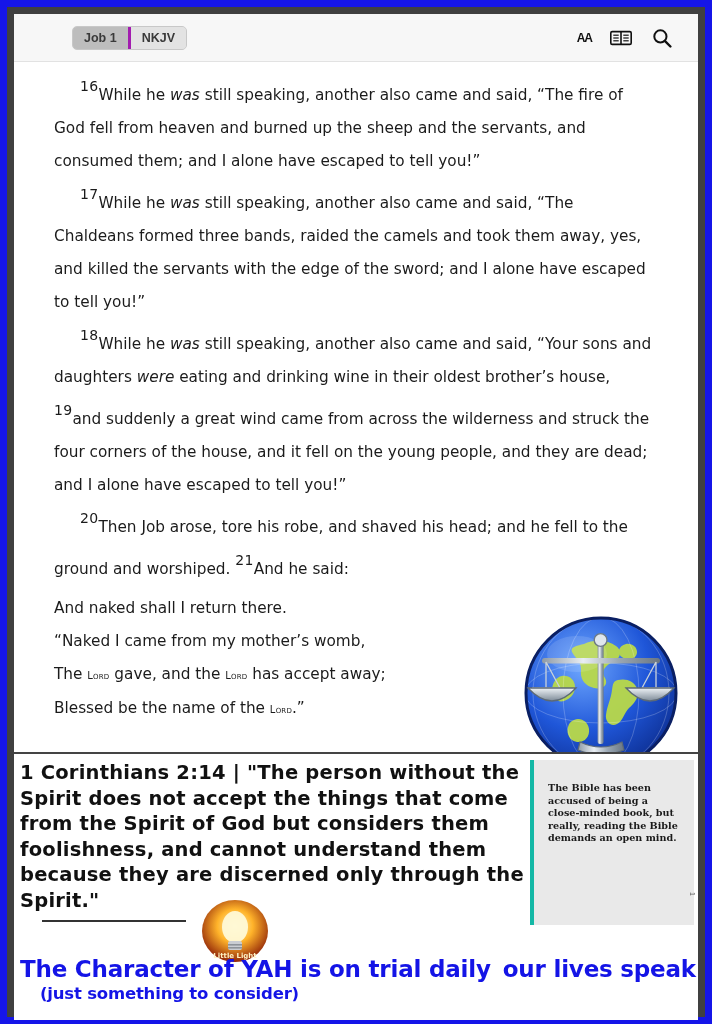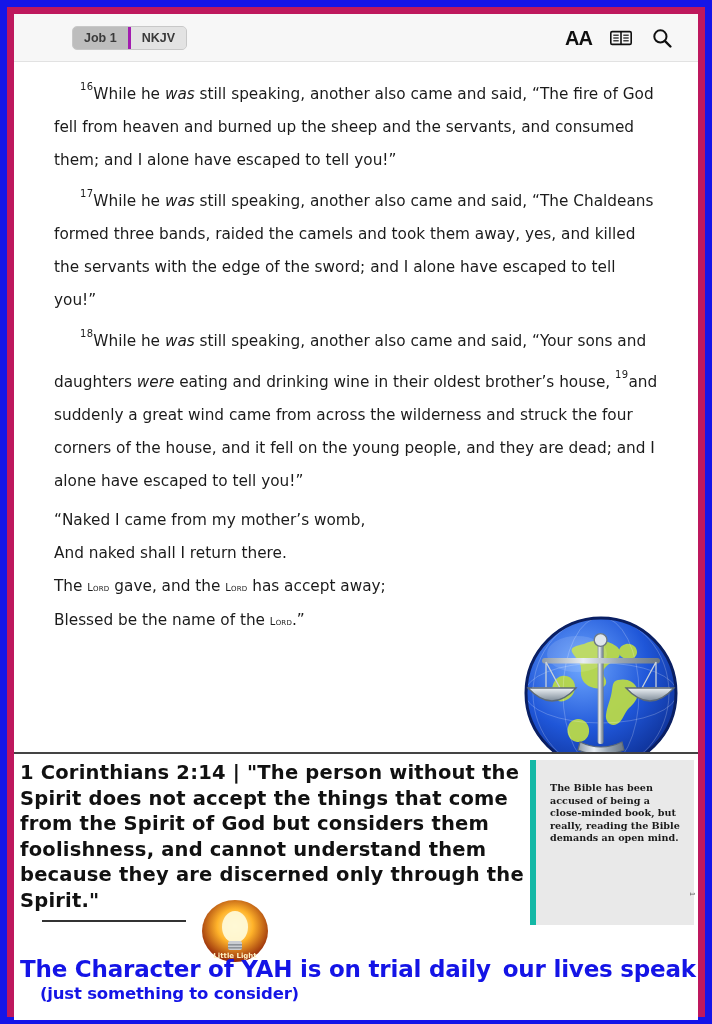--- a/index.html
+++ b/index.html
@@ -6,21 +6,21 @@
   html, body {
     margin: 0; padding: 0;
     width: 712px; height: 1024px;
     background: #1a1ae0;
     font-family: "Liberation Sans", sans-serif;
     overflow: hidden;
   }
   #frame {
     position: relative;
     width: 712px; height: 1024px;
-    background: #be185d;
+    background: #404040;
     border: 7px solid #1515e8;
   }
   #inner {
     position: absolute;
     left: 7px; top: 7px;
     width: 684px; height: 1006px;
     background: #ffffff;
     overflow: hidden;
   }
   
@@ -45,21 +45,21 @@
     font-size: 12.5px; font-weight: bold; color: #3a3a3a;
     padding: 0 11px;
   }
   #bookchip .seg.left { background: #bdbdbd; }
   #bookchip .seg.right { background: #e3e3e3; border-left: 3px solid #a21caf; }
   .tb-icon {
     position: absolute; top: 12px;
     height: 24px; display: flex; align-items: center; justify-content: center;
     color: #101010;
   }
-  #icon-font { right: 106px; font-size: 20px; font-weight: bold; letter-spacing: -1px; }
+  #icon-font { right: 106px; font-size: 12px; font-weight: bold; letter-spacing: -1px; }
   #icon-reader { right: 66px; }
   #icon-search { right: 26px; }
 
   
   #page {
     position: relative;
     height: 690px;
     padding: 8px 40px 0 40px;
     background: #ffffff;
   }
@@ -67,21 +67,21 @@
     margin: 0 0 0 0;
     font-family: "DejaVu Sans", sans-serif;
     font-size: 15.3px;
     line-height: 33px;
     color: #1b1b1b;
     text-align: left;
   }
   .para + .para { margin-top: 0px; }
   .indent { text-indent: 26px; }
   .vn {
-    font-size: 10px;
+    font-size: 14px;
     vertical-align: 9px;
     letter-spacing: .3px;
   }
   .it { font-style: italic; }
   .sc { font-variant: small-caps; font-size: 10px; letter-spacing: .2px;}
   #poem {
     margin-top: 6px;
     font-family: "DejaVu Sans", sans-serif;
     font-size: 15.3px;
     line-height: 33px;
@@ -116,21 +116,21 @@
     position: absolute;
     left: 28px; top: 166px;
     width: 144px; height: 0;
     border-top: 2px solid #333;
   }
   #sidebox {
     position: absolute;
     left: 516px; top: 6px;
     width: 164px; height: 165px;
     background: #e9e9e9;
-    border-left: 6px solid #14b8a6;
+    border-left: 4px solid #14b8a6;
     padding: 22px 12px 0 14px;
   }
   #sidebox p {
     margin: 0;
     font-family: "DejaVu Serif", serif;
     font-size: 9.6px;
     line-height: 12.5px;
     color: #1a1a1a;
     font-weight: bold;
   }
@@ -217,24 +217,25 @@
           <line x1="12.8" y1="12.9" x2="18.4" y2="18.5" stroke="#101010" stroke-width="2.4" stroke-linecap="round"></line>
         </svg>
       </div>
     </div>
 
     <div id="page">
       <div id="verses">
           <p class="para indent"><span class="vn">16</span><span>While he </span><span class="it">was</span><span> still speaking, another also came and said, “The fire of God fell from heaven and burned up the sheep and the servants, and consumed them; and I alone have escaped to tell you!”</span></p>
           <p class="para indent"><span class="vn">17</span><span>While he </span><span class="it">was</span><span> still speaking, another also came and said, “The Chaldeans formed three bands, raided the camels and took them away, yes, and killed the servants with the edge of the sword; and I alone have escaped to tell you!”</span></p>
           <p class="para indent"><span class="vn">18</span><span>While he </span><span class="it">was</span><span> still speaking, another also came and said, “Your sons and daughters </span><span class="it">were</span><span> eating and drinking wine in their oldest brother’s house, </span><span class="vn">19</span><span>and suddenly a great wind came from across the wilderness and struck the four corners of the house, and it fell on the young people, and they are dead; and I alone have escaped to tell you!”</span></p>
+          <p class="para indent"><span class="vn">20</span><span>Then Job arose, tore his robe, and shaved his head; and he fell to the ground and worshiped. </span><span class="vn">21</span><span>And he said:</span></p>
         </div>
       <div id="poem">
+          <div><span>And naked shall I return there.</span></div>
           <div><span>“Naked I came from my mother’s womb,</span></div>
-          <div><span>And naked shall I return there.</span></div>
           <div><span>The </span><span class="sc">Lord</span><span> gave, and the </span><span class="sc">Lord</span><span> has accept away;</span></div>
           <div><span>Blessed be the name of the </span><span class="sc">Lord</span><span>.”</span></div>
         </div>
 
       <div id="globe">
         <svg width="158" height="158" viewBox="0 0 158 158" aria-hidden="true">
           <defs>
             <radialGradient id="gOcean" cx="38%" cy="32%" r="78%">
               <stop offset="0%" stop-color="#6fa8ff"></stop>
               <stop offset="55%" stop-color="#1f56d8"></stop>

